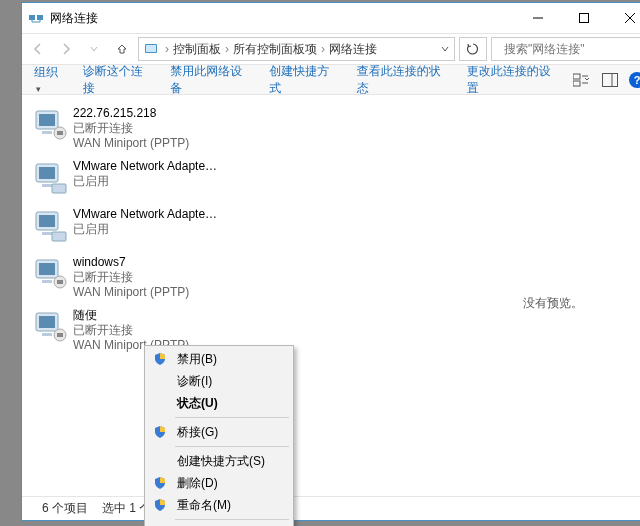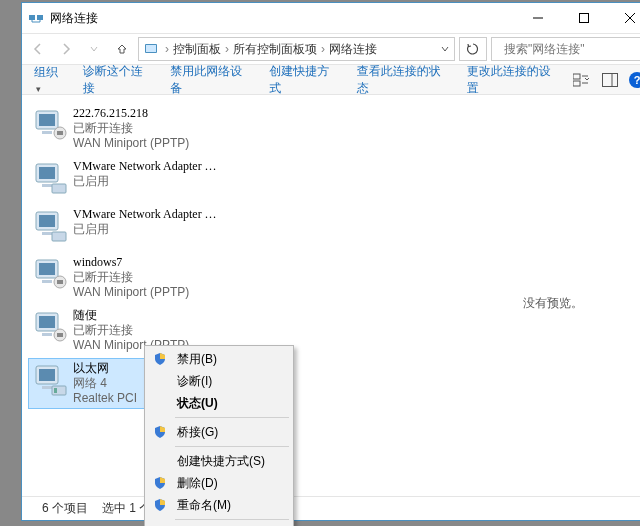--- a/index.html
+++ b/index.html
@@ -24,21 +24,21 @@
 .toolbtn .chev { font-size: 9px; color: #555; margin-left: 2px; }
 .toolbar .right { margin-left: auto; display: flex; gap: 10px; align-items: center; }
 .viewicon { width: 18px; height: 18px; display: flex; align-items: center; justify-content: center; color: #333; }
 .helpicon { width: 16px; height: 16px; border-radius: 50%; background: #0b61d6; color: #fff; display: flex; align-items: center; justify-content: center; font-size: 11px; font-weight: bold; }
 .content { flex: 1; display: flex; position: relative; overflow: hidden; }
 .list { flex: 1; padding: 8px 0 0 6px; position: relative; }
 .conn { display: flex; align-items: flex-start; padding: 2px 4px; margin-bottom: 2px; width: 196px; border: 1px solid transparent; }
 .conn.selected { background: #cde8ff; border: 1px solid #7fc4f9; }
 .conn .cicon { width: 36px; height: 40px; flex-shrink: 0; display: flex; align-items: center; justify-content: center; }
 .conn .ctext { padding-left: 4px; line-height: 15px; overflow: hidden; }
-.conn .name { color: #000; white-space: nowrap; overflow: hidden; text-overflow: ellipsis; font-family: Liberation Serif, serif; }
+.conn .name { color: #000; white-space: nowrap; overflow: hidden; text-overflow: ellipsis; }
 .conn .status { color: #666; }
 .conn .dev { color: #666; white-space: nowrap; overflow: hidden; text-overflow: ellipsis; }
 .preview { width: 200px; padding-top: 200px; text-align: center; color: #555; }
 .statusbar { height: 24px; border-top: 1px solid #e5e5e5; display: flex; align-items: center; padding: 0 20px; gap: 14px; color: #333; }
 .ctxmenu { position: absolute; left: 122px; top: 342px; width: 150px; background: #f2f2f2; border: 1px solid #b7b7b7; box-shadow: 3px 3px 4px rgba(0,0,0,.25); padding: 2px; z-index: 10; }
 .ctxitem { height: 22px; display: flex; align-items: center; padding-left: 30px; position: relative; }
 .ctxitem .shield { position: absolute; left: 6px; width: 14px; height: 14px; }
 .ctxitem.bold { font-weight: bold; }
 .ctxsep { height: 1px; background: #d0d0d0; margin: 3px 2px 3px 28px; }
 svg { display: block; }
@@ -236,36 +236,20 @@
               <rect x="23" y="24" width="6" height="4" fill="#888"></rect>
             </svg>
           </span>
         <div class="ctext">
           <div class="name">随便</div>
           <div class="status">已断开连接</div>
           <div class="dev">WAN Miniport (PPTP)</div>
         </div>
       </div>
 
-      <div class="conn selected">
-        <span class="cicon">
-            <svg width="34" height="38">
-              <rect x="2" y="4" width="22" height="18" rx="2" fill="#d9e6f2" stroke="#8ab"></rect>
-              <rect x="5" y="7" width="16" height="12" fill="#5b8bb0"></rect>
-              <rect x="8" y="24" width="10" height="3" fill="#bcd"></rect>
-              <rect x="18" y="24" width="14" height="9" rx="1" fill="#c8d8e8" stroke="#8ab"></rect>
-              <rect x="20" y="26" width="3" height="5" fill="#6a9"></rect>
-            </svg>
-          </span>
-        <div class="ctext">
-          <div class="name">以太网</div>
-          <div class="status">网络 4</div>
-          <div class="dev">Realtek PCI</div>
-        </div>
-      </div>
 
     </div>
     <div class="preview">
       <span>没有预览。</span>
     </div>
   </div>
 
   <div class="statusbar">
     <span>6 个项目</span>
     <span>选中 1 个</span>

